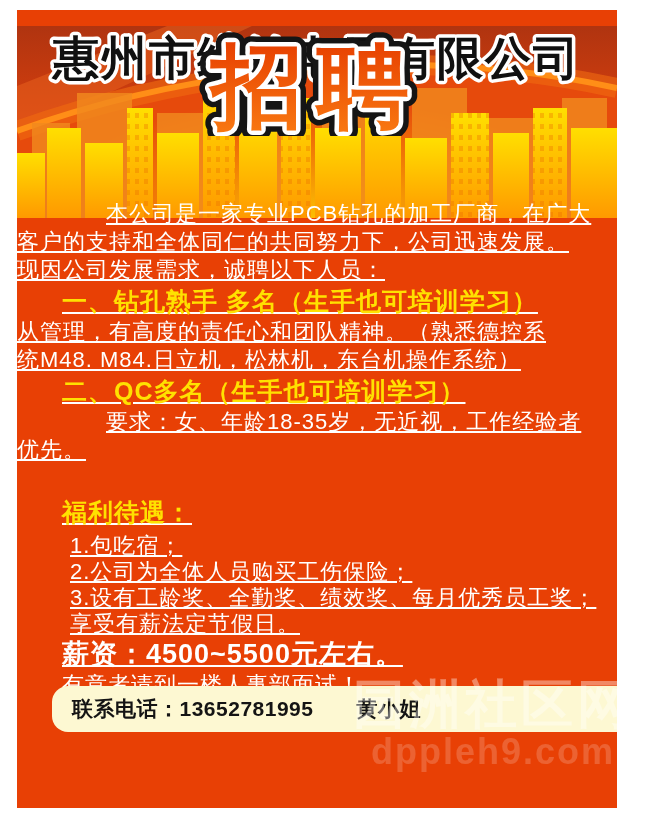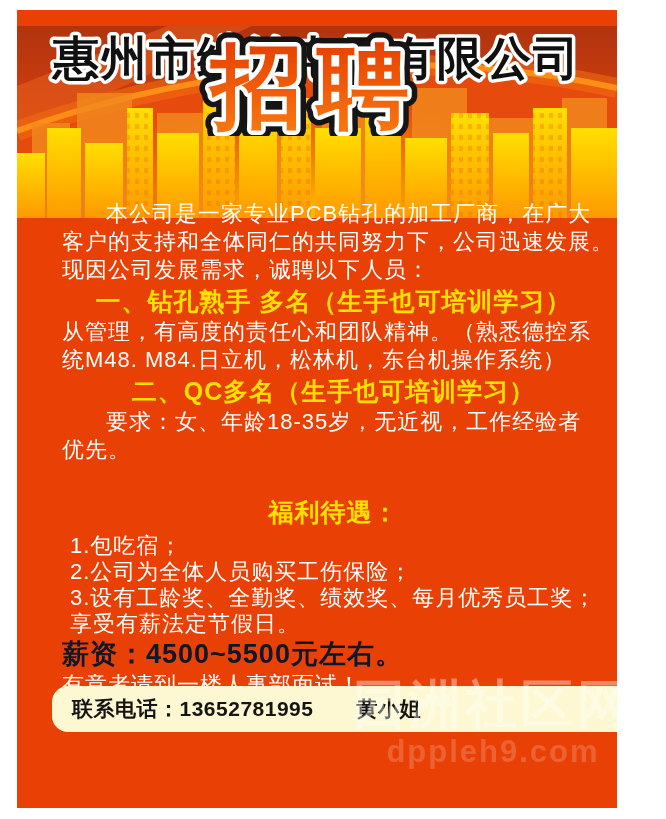--- a/index.html
+++ b/index.html
@@ -11,46 +11,46 @@
   }
   
   .header{position:absolute;left:0;top:16px;width:600px;height:192px;
     background:linear-gradient(180deg,#b03410 0%,#cf3d0e 40%,#e04410 75%,#e84005 100%);}
   .header svg{position:absolute;left:0;top:0;}
   .skyline-glow{position:absolute;left:0;bottom:0;width:600px;height:150px;
     background:radial-gradient(ellipse 60% 100% at 50% 100%, rgba(255,210,0,.85) 0%, rgba(255,170,0,.35) 55%, rgba(255,160,0,0) 80%);}
   .company-title{position:absolute;left:0;top:34px;width:600px;height:62px;}
   .recruit-title{position:absolute;left:0;top:86px;width:600px;height:110px;}
   
-  .content{position:absolute;left:0;top:190px;width:588px;padding:0;color:#ffffff;}
+  .content{position:absolute;left:0;top:190px;width:588px;padding:0;color:#ffffff;text-decoration:underline;}
   .line{white-space:nowrap;font-size:22px;line-height:28px;letter-spacing:1px;
-    font-weight:500;padding-left:45px;}
+    font-weight:500;}
   .line.indent{padding-left:89px;}
   .heading{white-space:nowrap;font-size:25px;line-height:34px;font-weight:bold;
-    color:#ffe100;letter-spacing:1px;padding-left:45px;text-align:center;}
+    color:#ffe100;letter-spacing:1px;padding-left:45px;}
   .benefits-gap{margin-top:31px;}
   .benefit{white-space:nowrap;font-size:22px;line-height:26px;letter-spacing:1px;
     font-weight:500;padding-left:45px;margin-left:8px;}
   .benefits-list{margin-top:4px;}
   .salary{white-space:nowrap;font-size:27px;line-height:34px;font-weight:bold;
-    color:#0f172a;letter-spacing:1px;padding-left:45px;}
+    color:#ffffff;letter-spacing:1px;padding-left:45px;}
   .interview{white-space:nowrap;font-size:22px;line-height:28px;font-weight:500;
     letter-spacing:1px;padding-left:45px;}
   
   .contact-box{
     position:absolute;left:35px;top:676px;width:636px;box-sizing:border-box;
     background:#fdf8d2;border-radius:16px;padding:8px 18px 9px 20px;z-index:2;
   }
   .contact-line{white-space:nowrap;font-size:21px;line-height:29px;font-weight:bold;
     color:#141414;letter-spacing:0.5px;}
   
   .watermark{position:absolute;right:-16px;top:668px;z-index:3;text-align:center;pointer-events:none;}
   .watermark .wm1{font-size:52px;font-weight:bold;color:rgba(255,255,255,0.38);
     letter-spacing:4px;white-space:nowrap;line-height:52px;}
-  .watermark .wm2{font-size:31px;font-weight:bold;color:rgba(255,255,255,0.18);
+  .watermark .wm2{font-size:36px;font-weight:bold;color:rgba(255,255,255,0.18);
     letter-spacing:2px;white-space:nowrap;line-height:40px;margin-top:2px;}
 </style>
 </head>
 <body>
 
 <div class="page">
   <div class="poster">
 
     <div class="header">
 

